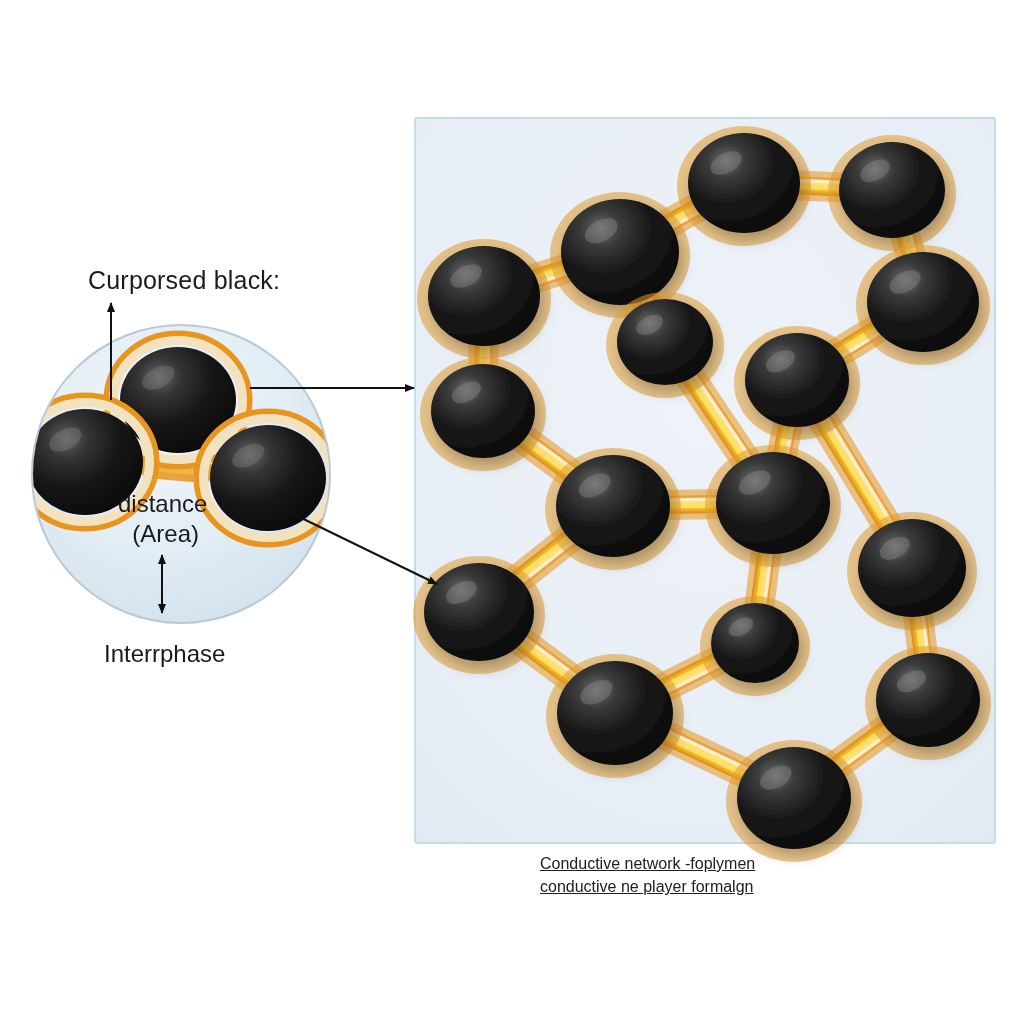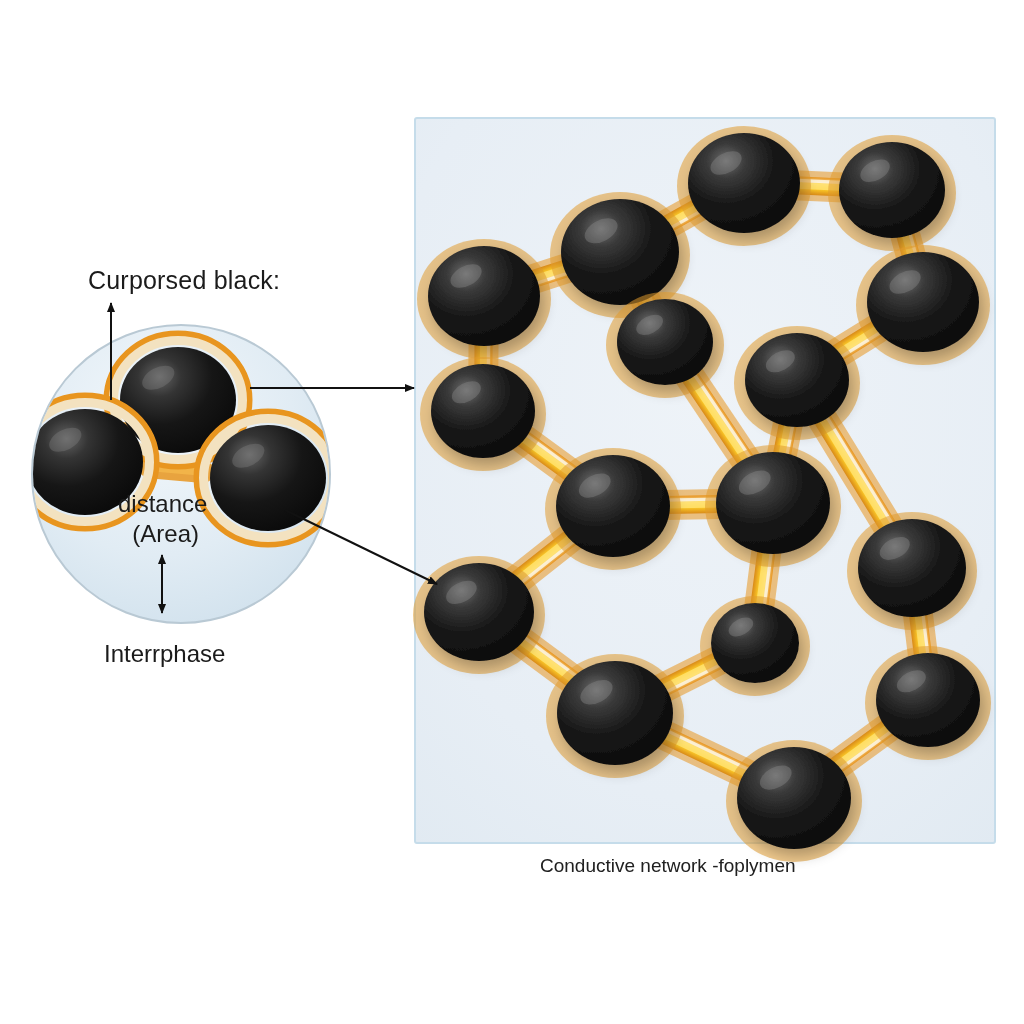--- a/index.html
+++ b/index.html
@@ -51,24 +51,25 @@
   #label-interphase {
     left: 104px;
     top: 620px;
     font-size: 24px;
     margin-top: 20px;
   }
   #caption {
     position: absolute;
     left: 540px;
     top: 852px;
-    font-size: 19px;
+    font-size: 16px;
     color: #202020;
     line-height: 1.45;
     white-space: nowrap;
+    text-decoration: underline;
   }
 </style>
 </head>
 <body>
 
 <div id="stage">
 
   <svg class="layer" viewBox="0 0 1024 1024">
     <defs>
       <radialGradient id="sphereGrad" cx="34%" cy="28%" r="78%">
@@ -378,15 +379,16 @@
 
   <div class="lbl" id="label-distance">
     <span>distance</span>
     <span class="l2">(Area)</span>
   </div>
 
   <div class="lbl" id="label-interphase">Interrphase</div>
 
   <div id="caption">
     <div>Conductive network -foplymen</div>
+    <div>conductive ne player formalgn</div>
   </div>
 
 </div>
 
 </body></html>

